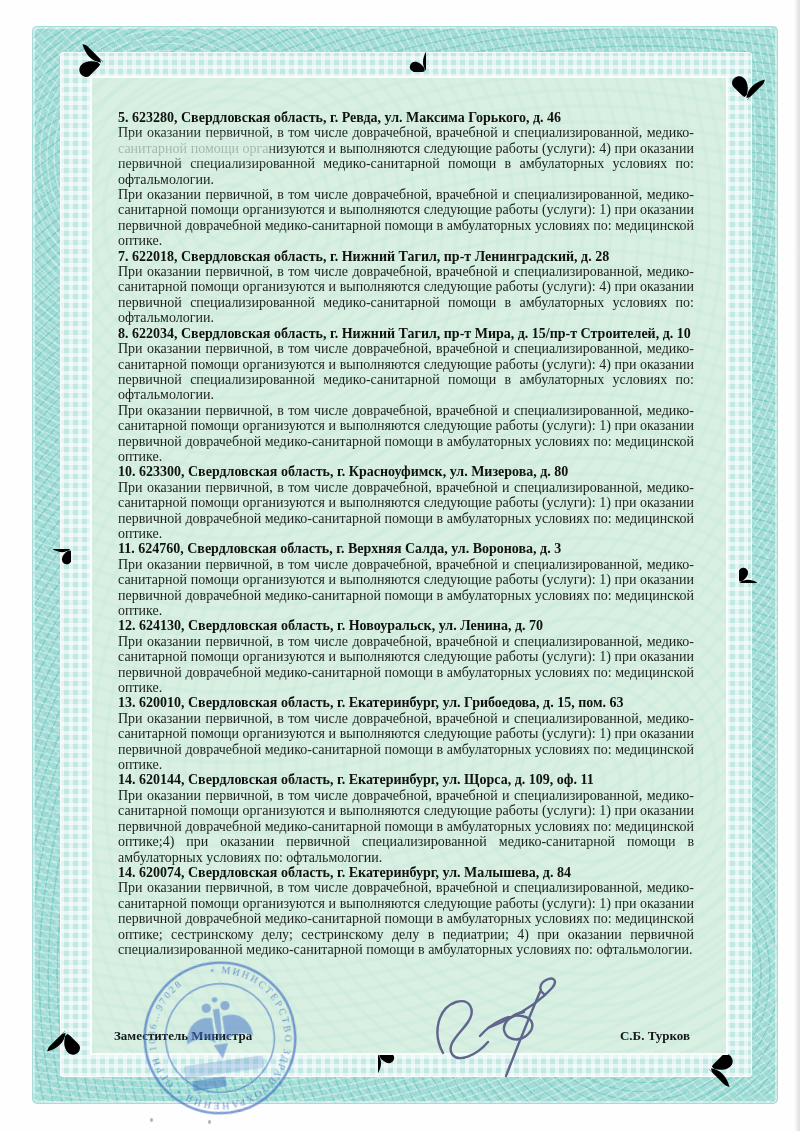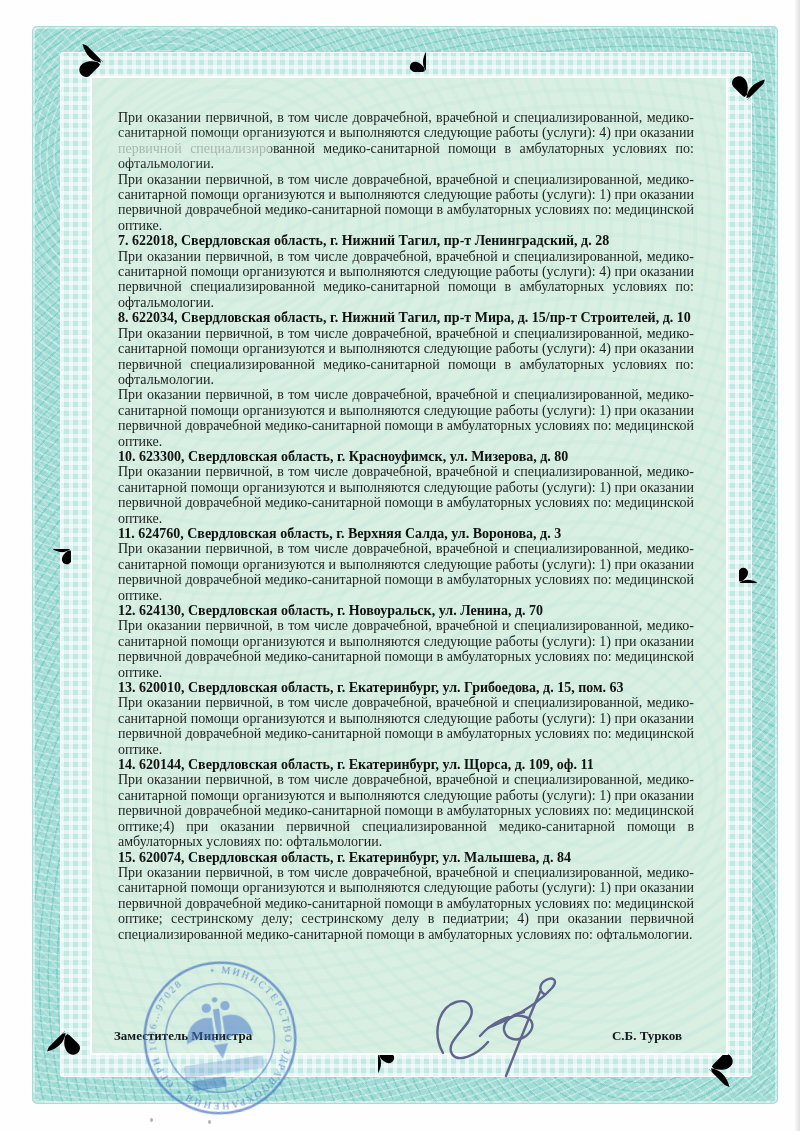--- a/index.html
+++ b/index.html
@@ -47,21 +47,21 @@
     position:absolute;left:26px;top:32px;width:576px;
     font-size:14px;line-height:15.4px;color:#1d201f;
     text-align:justify;
   }
   .item-heading{font-weight:bold;color:#101211;text-align:left;}
   .item-body{text-align:justify;}
   .footer-label{
     position:absolute;font-weight:bold;font-size:13px;color:#14181d;white-space:nowrap;
   }
   .footer-left{left:22px;top:950px;}
-  .footer-right{right:44px;top:950px;}
+  .footer-right{right:36px;top:950px;}
   
   .fleur{position:absolute;pointer-events:none;}
   .fleur svg{display:block;}
   
   .smudge{
     position:absolute;left:112px;top:141px;width:156px;height:16px;
     background:rgba(216,239,226,.72);
     box-shadow:0 0 6px 3px rgba(216,239,226,.55);
     pointer-events:none;
   }
@@ -129,20 +129,21 @@
     </div>
   <div class="fleur" style="right:24px;top:546px;transform:rotate(90deg)">
       <svg width="34" height="40" viewBox="-20 -24 40 48">
         <use href="#fleur"></use>
       </svg>
     </div>
 
   <div class="content">
     <div class="textblock" id="items-container">
   <div class="item">
+    <div class="item-heading">5. 623280, Свердловская область, г. Ревда, ул. Максима Горького, д. 46</div>
     <div class="item-body">При оказании первичной, в том числе доврачебной, врачебной и специализированной, медико-санитарной помощи организуются и выполняются следующие работы (услуги): 4) при оказании первичной специализированной медико-санитарной помощи в амбулаторных условиях по: офтальмологии.</div>
   </div>
 
   <div class="item">
     <div class="item-body">При оказании первичной, в том числе доврачебной, врачебной и специализированной, медико-санитарной помощи организуются и выполняются следующие работы (услуги): 1) при оказании первичной доврачебной медико-санитарной помощи в амбулаторных условиях по: медицинской оптике.</div>
   </div>
 
   <div class="item">
     <div class="item-heading">7. 622018, Свердловская область, г. Нижний Тагил, пр-т Ленинградский, д. 28</div>
     <div class="item-body">При оказании первичной, в том числе доврачебной, врачебной и специализированной, медико-санитарной помощи организуются и выполняются следующие работы (услуги): 4) при оказании первичной специализированной медико-санитарной помощи в амбулаторных условиях по: офтальмологии.</div>
@@ -176,21 +177,21 @@
     <div class="item-heading">13. 620010, Свердловская область, г. Екатеринбург, ул. Грибоедова, д. 15, пом. 63</div>
     <div class="item-body">При оказании первичной, в том числе доврачебной, врачебной и специализированной, медико-санитарной помощи организуются и выполняются следующие работы (услуги): 1) при оказании первичной доврачебной медико-санитарной помощи в амбулаторных условиях по: медицинской оптике.</div>
   </div>
 
   <div class="item">
     <div class="item-heading">14. 620144, Свердловская область, г. Екатеринбург, ул. Щорса, д. 109, оф. 11</div>
     <div class="item-body">При оказании первичной, в том числе доврачебной, врачебной и специализированной, медико-санитарной помощи организуются и выполняются следующие работы (услуги): 1) при оказании первичной доврачебной медико-санитарной помощи в амбулаторных условиях по: медицинской оптике;4) при оказании первичной специализированной медико-санитарной помощи в амбулаторных условиях по: офтальмологии.</div>
   </div>
 
   <div class="item">
-    <div class="item-heading">15. 620074, Свердловская область, г. Екатеринбург, ул. Малышева, д. 84</div>
+    <div class="item-heading">14. 620074, Свердловская область, г. Екатеринбург, ул. Малышева, д. 84</div>
     <div class="item-body">При оказании первичной, в том числе доврачебной, врачебной и специализированной, медико-санитарной помощи организуются и выполняются следующие работы (услуги): 1) при оказании первичной доврачебной медико-санитарной помощи в амбулаторных условиях по: медицинской оптике; сестринскому делу; сестринскому делу в педиатрии; 4) при оказании первичной специализированной медико-санитарной помощи в амбулаторных условиях по: офтальмологии.</div>
   </div>
 </div>
     <div class="footer-label footer-left">Заместитель Министра</div>
     <div class="footer-label footer-right">С.Б. Турков</div>
   </div>
 
   <div class="smudge"></div>
 
   <svg class="stamp" viewBox="0 0 180 180">

